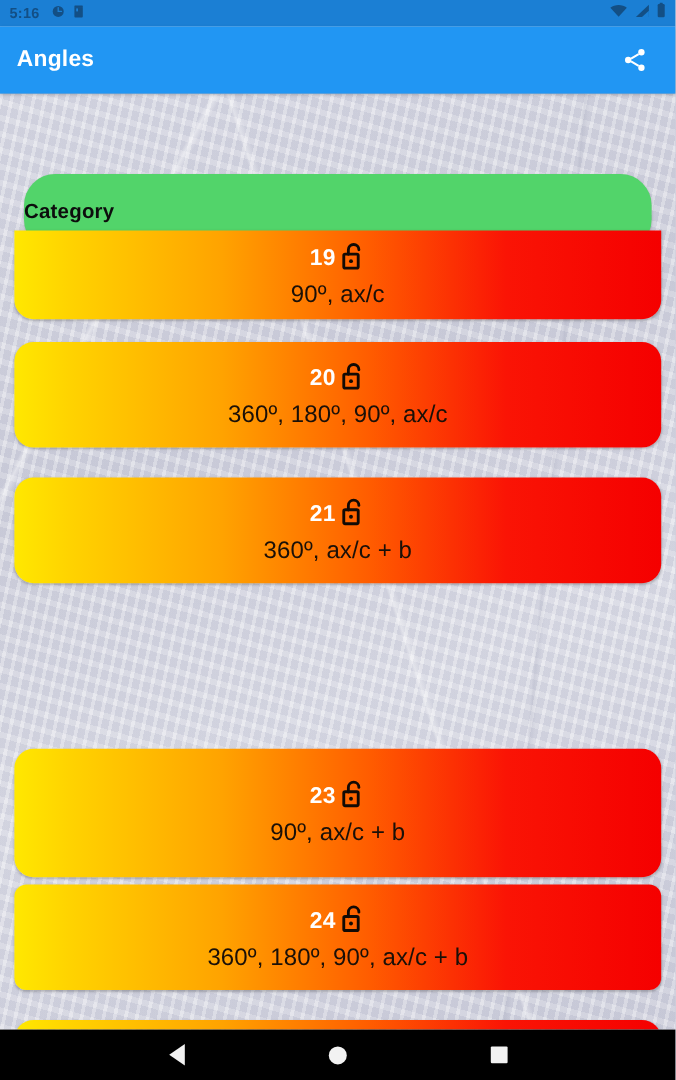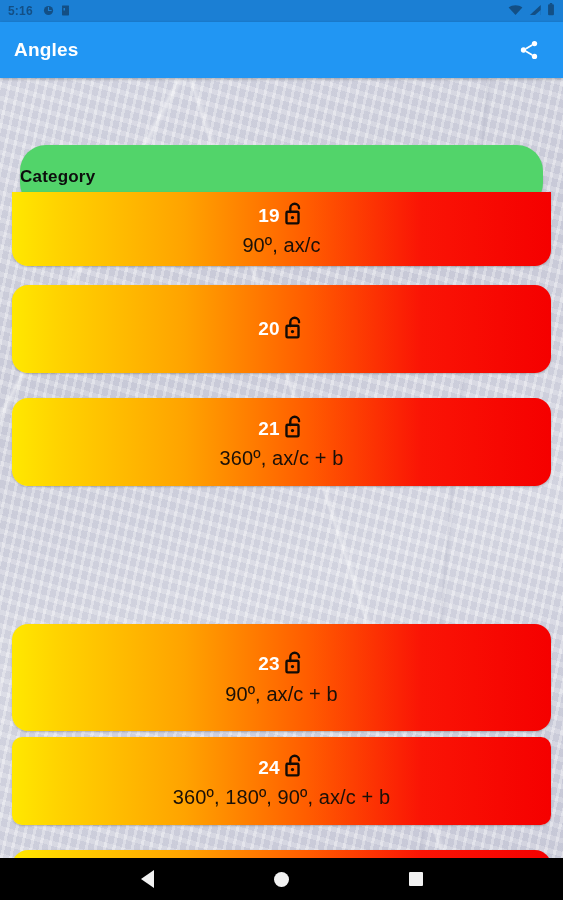--- a/index.html
+++ b/index.html
@@ -189,20 +189,21 @@
         </div>
         <div class="card" style="top: 207px; height: 88px;">
           <div class="card-head">
             <span class="card-number">20</span>
             <span><svg width="21" height="25" viewBox="0 0 22 26">
                 <path d="M6.6 11.4 V7.4 a4.6 4.6 0 0 1 9.2 0" fill="none" stroke="#120a05" stroke-width="2.5" stroke-linecap="round"></path>
                 <rect x="2.6" y="11.2" width="12.6" height="12.2" rx="1.2" fill="none" stroke="#120a05" stroke-width="2.5"></rect>
                 <circle cx="8.9" cy="17.3" r="1.7" fill="#120a05"></circle>
               </svg></span>
           </div>
+          <div class="card-subtitle">360º, 180º, 90º, ax/c</div>
         </div>
         <div class="card" style="top: 320px; height: 88px;">
           <div class="card-head">
             <span class="card-number">21</span>
             <span><svg width="21" height="25" viewBox="0 0 22 26">
                 <path d="M6.6 11.4 V7.4 a4.6 4.6 0 0 1 9.2 0" fill="none" stroke="#120a05" stroke-width="2.5" stroke-linecap="round"></path>
                 <rect x="2.6" y="11.2" width="12.6" height="12.2" rx="1.2" fill="none" stroke="#120a05" stroke-width="2.5"></rect>
                 <circle cx="8.9" cy="17.3" r="1.7" fill="#120a05"></circle>
               </svg></span>
           </div>

